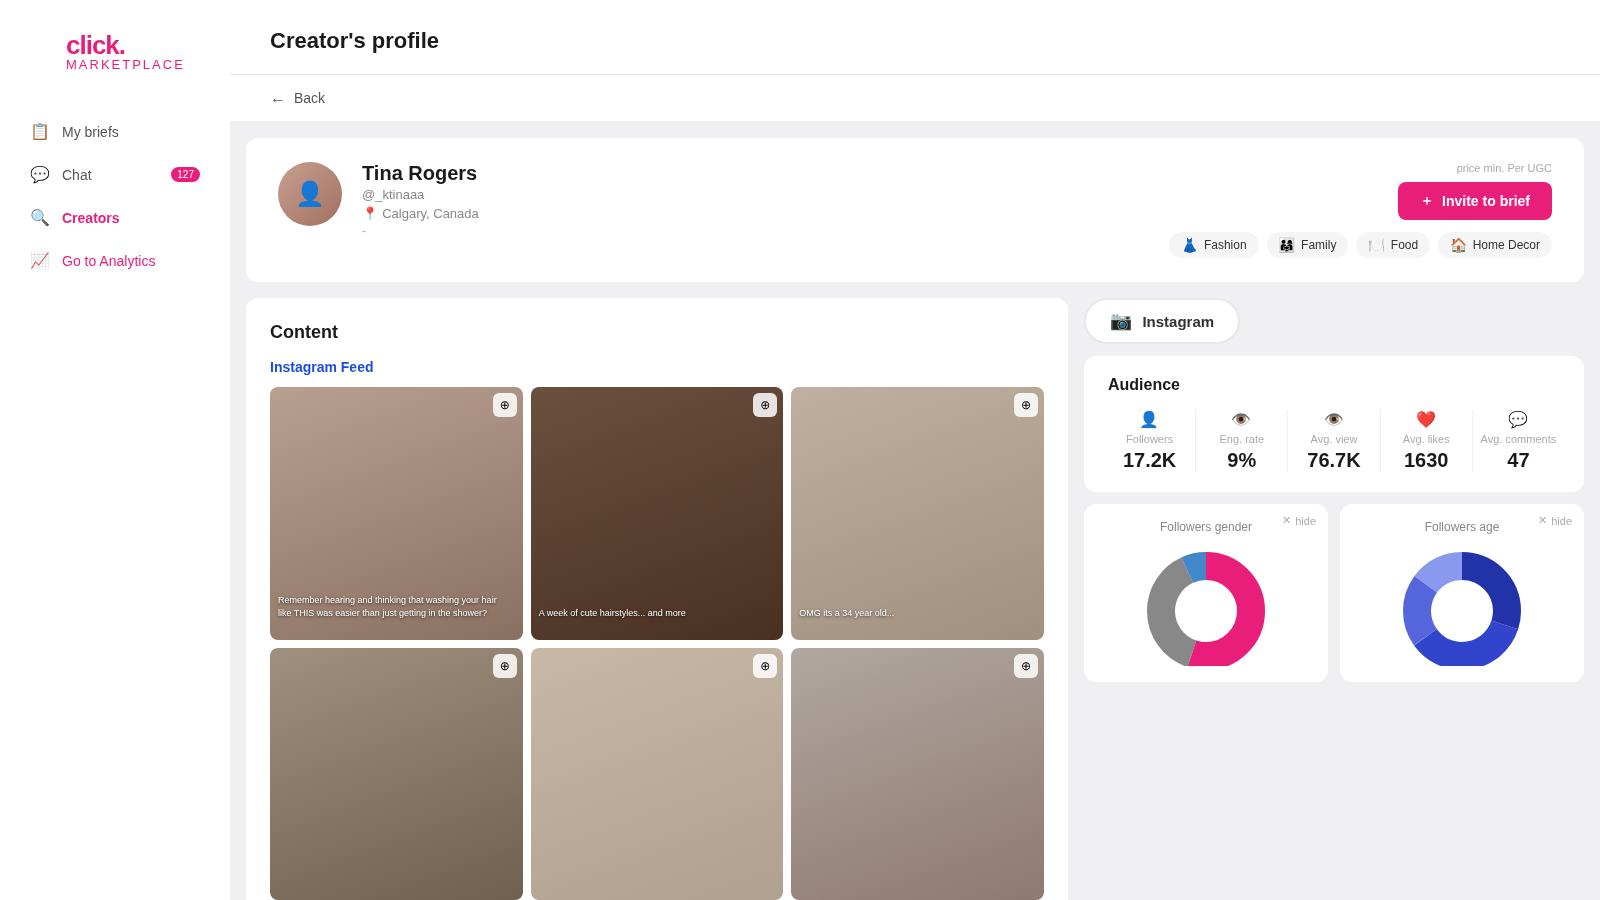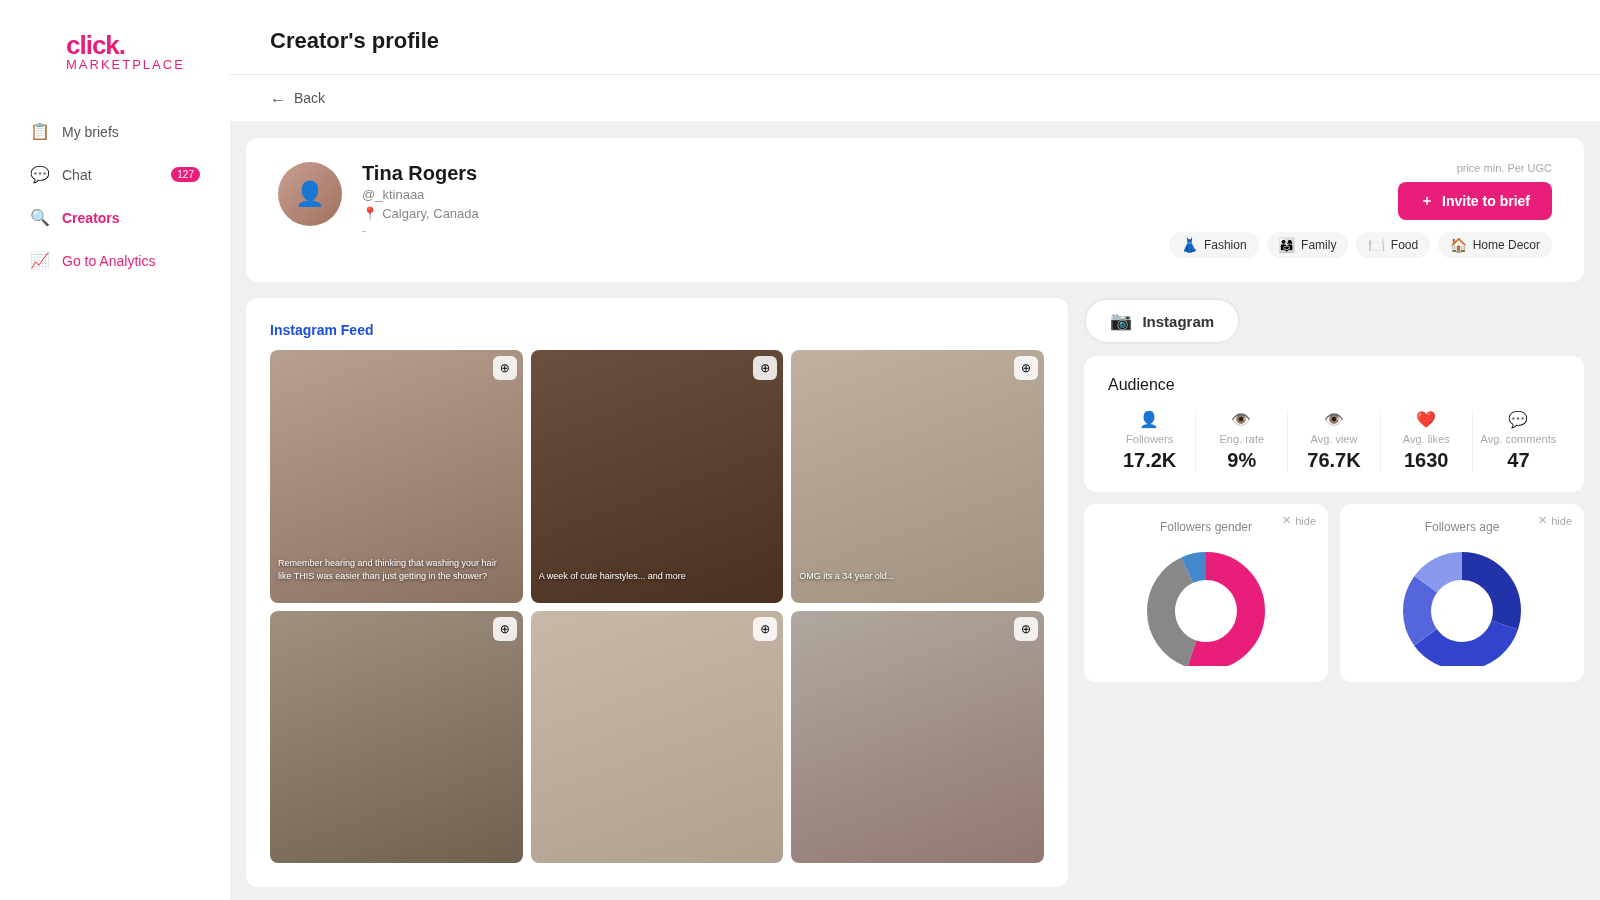--- a/index.html
+++ b/index.html
@@ -283,21 +283,21 @@
     }
 
     
     .audience-card {
       background: #fff;
       border-radius: 12px;
       padding: 20px 24px;
     }
     .audience-title {
       font-size: 16px;
-      font-weight: 400;
+      font-weight: 700;
       color: #1a1a1a;
       margin-bottom: 16px;
     }
     .stats-row {
       display: flex;
       gap: 0;
       justify-content: space-between;
     }
     .stat-item {
       display: flex;
@@ -430,20 +430,21 @@
           <span class="tag-icon">🏠</span>
           <span>Home Decor</span>
         </div>
       </div>
     </div>
   </div>
 
   <div class="content-body">
 
     <div class="content-panel">
+      <div class="content-title">Content</div>
       <div class="feed-title">Instagram Feed</div>
       <div class="feed-grid">
 
         <div class="feed-item feed-1">
           <div class="feed-text">Remember hearing and thinking that washing your hair like THIS was easier than just getting in the shower?</div>
           <div class="feed-item-overlay">⊕</div>
         </div>
         <div class="feed-item feed-2">
           <div class="feed-text">A week of cute hairstyles... and more</div>
           <div class="feed-item-overlay">⊕</div>

